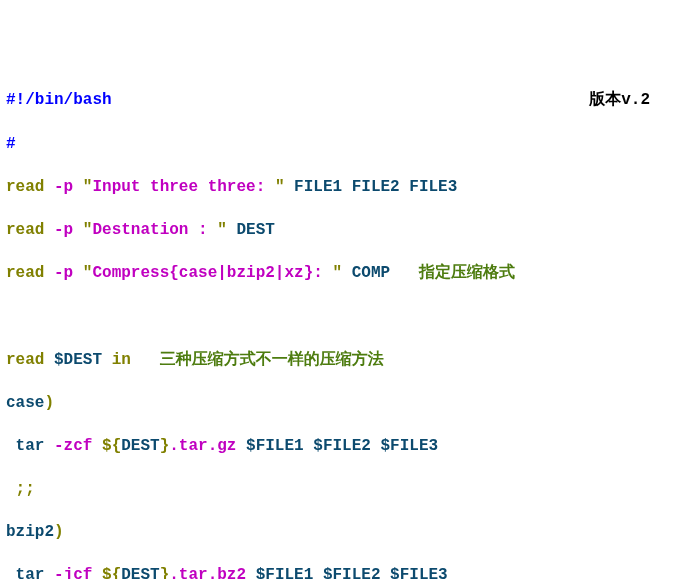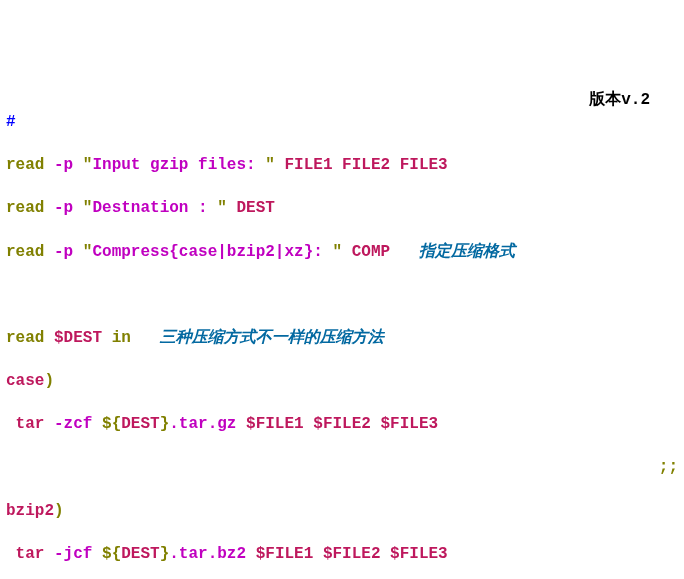--- a/index.html
+++ b/index.html
@@ -8,35 +8,35 @@
     font-family: "Consolas", "Courier New", monospace;
     font-size: 16px;
     line-height: 1.35;
     background: #ffffff;
     color: #000;
     white-space: pre;
     font-weight: bold;
   }
   .line { display: block; }
   .blue   { color: #0000ff; }
-  .olive  { color: #808000; text-align: right; }
+  .olive  { color: #808000; }
   .purple { color: #c000c0; }
-  .teal   { color: #be185d; }
-  .red    { color: #0369a1; font-style: italic; }
+  .teal   { color: #0c4a6e; }
+  .red    { color: #4d7c0f; }
   .black  { color: #000000; }
   .ver { float: right; margin-right: 28px; }
 </style>
 </head>
 <body>
 
 
 
-<div class="line"><span class="ver"><span class="black">版本v.2</span></span></div>
+<div class="line"><span class="blue">#!/bin/bash</span><span class="ver"><span class="black">版本v.2</span></span></div>
 <div class="line"><span class="blue">#</span></div>
-<div class="line"><span class="olive">read </span><span class="purple">-p </span><span class="olive">"</span><span class="purple">Input gzip files: </span><span class="olive">"</span><span class="teal"> FILE1 FILE2 FILE3</span></div>
+<div class="line"><span class="olive">read </span><span class="purple">-p </span><span class="olive">"</span><span class="purple">Input three three: </span><span class="olive">"</span><span class="teal"> FILE1 FILE2 FILE3</span></div>
 <div class="line"><span class="olive">read </span><span class="purple">-p </span><span class="olive">"</span><span class="purple">Destnation : </span><span class="olive">"</span><span class="teal"> DEST</span></div>
 <div class="line"><span class="olive">read </span><span class="purple">-p </span><span class="olive">"</span><span class="purple">Compress{case|bzip2|xz}: </span><span class="olive">"</span><span class="teal"> COMP</span><span class="red">   指定压缩格式</span></div>
 <div class="line"> </div>
 <div class="line"><span class="olive">read </span><span class="teal">$DEST </span><span class="olive">in</span><span class="red">   三种压缩方式不一样的压缩方法</span></div>
 <div class="line"><span class="teal">case</span><span class="olive">)</span></div>
 <div class="line"><span class="teal"> tar </span><span class="purple">-zcf </span><span class="olive">${</span><span class="teal">DEST</span><span class="olive">}</span><span class="purple">.tar.gz </span><span class="teal">$FILE1 $FILE2 $FILE3</span></div>
 <div class="line olive"> ;;</div>
 <div class="line"><span class="teal">bzip2</span><span class="olive">)</span></div>
 <div class="line"><span class="teal"> tar </span><span class="purple">-jcf </span><span class="olive">${</span><span class="teal">DEST</span><span class="olive">}</span><span class="purple">.tar.bz2 </span><span class="teal">$FILE1 $FILE2 $FILE3</span></div>
 

